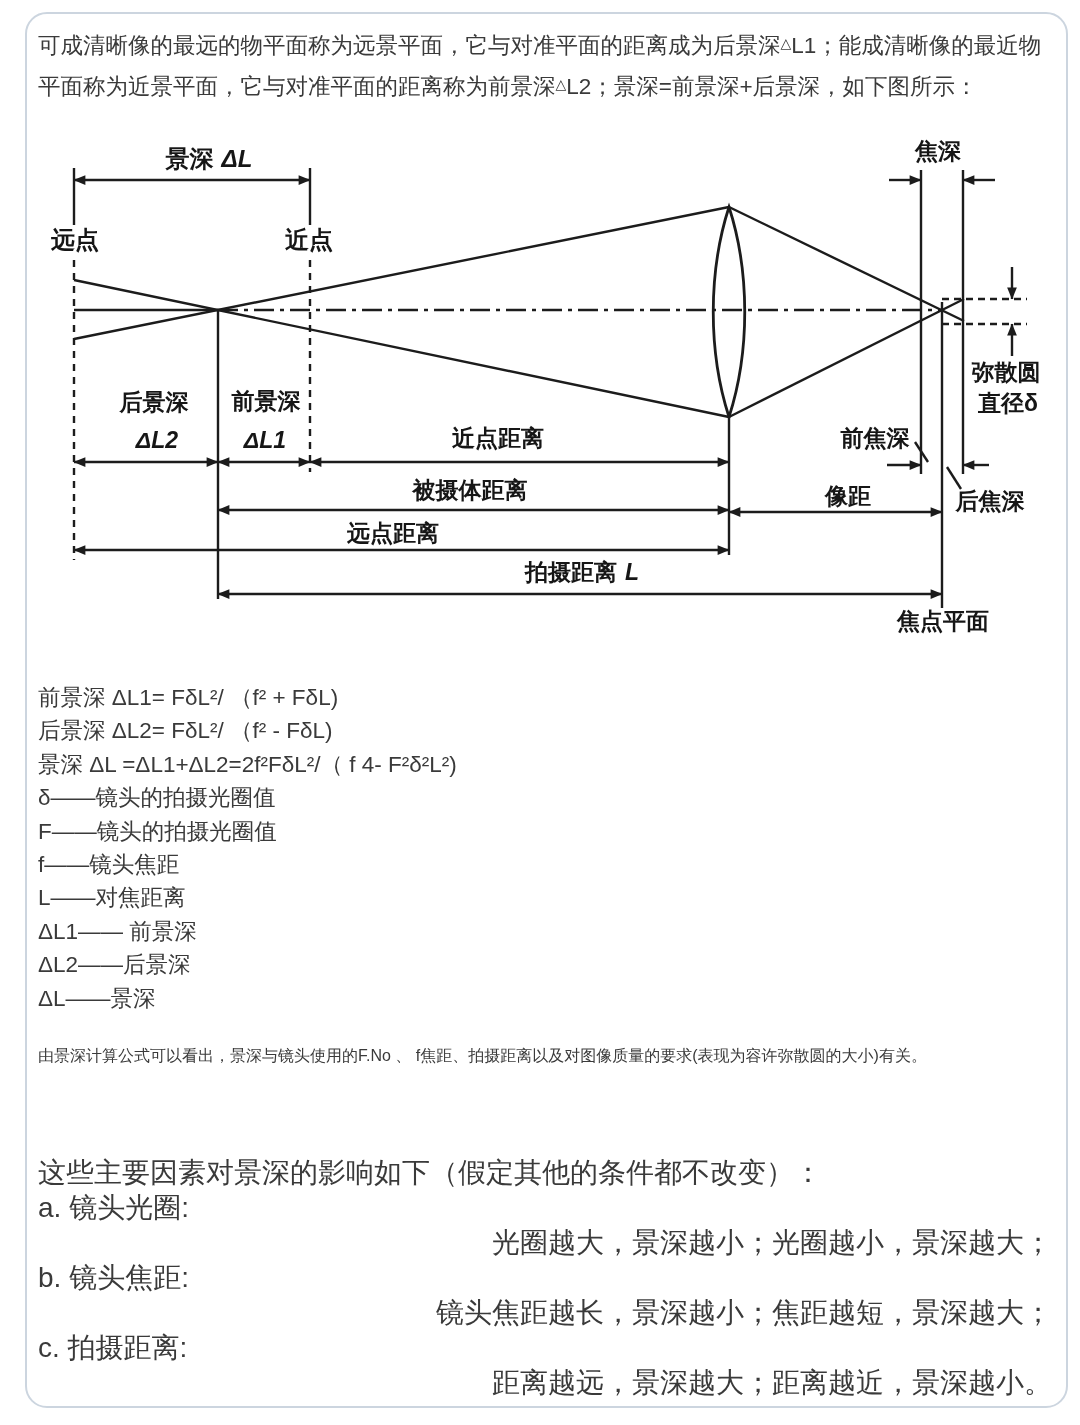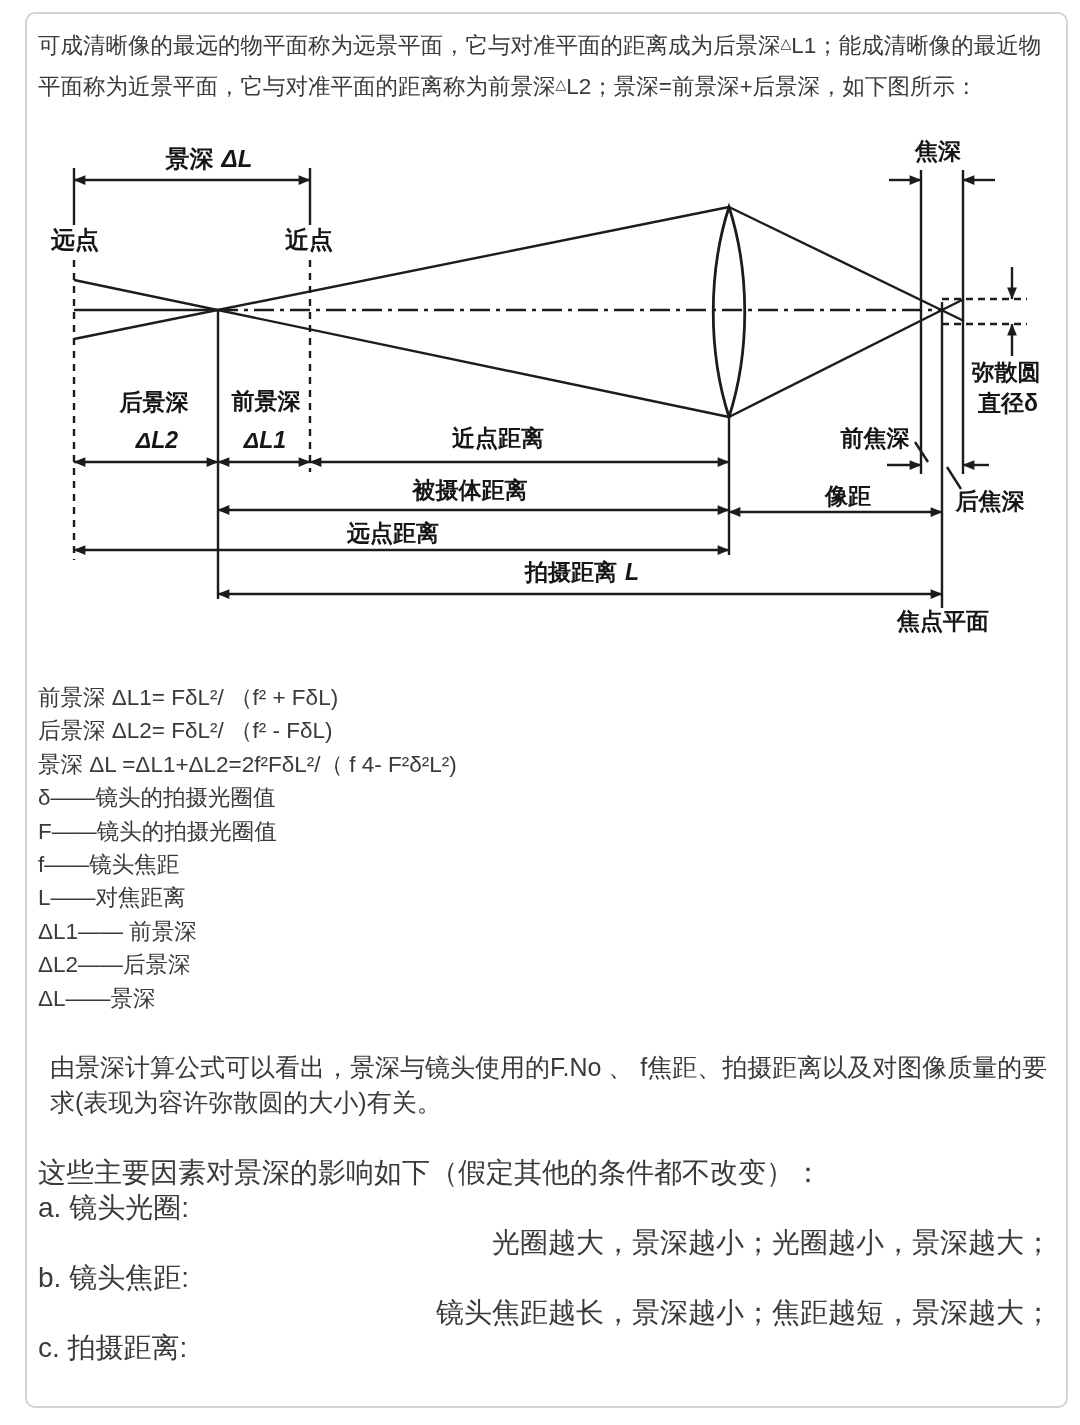--- a/index.html
+++ b/index.html
@@ -3,36 +3,36 @@
 <meta charset="utf-8">
 <style>
   html,body{margin:0;padding:0;}
   body{
     width:1080px;height:1425px;background:#ffffff;position:relative;
     font-family:"Liberation Sans","DejaVu Sans",sans-serif;
     color:#3a3a3a;overflow:hidden;
   }
   .card{
     position:absolute;left:25px;top:12px;width:1043px;height:1396px;
-    border:2px solid #ccd5df;border-radius:10px;background:#fff;
+    border:2px solid #ccd5df;border-radius:22px;background:#fff;
     box-sizing:border-box;
   }
   .intro{
     position:absolute;left:11px;top:10px;width:1014px;margin:0;
     font-size:22.5px;line-height:38px;color:#3a3a3a;
   }
   .sup{font-size:14px;vertical-align:5px;}
   .diagram{position:absolute;left:10px;top:118px;}
   .txtblock{
     position:absolute;left:11px;top:667px;width:1014px;
     font-size:22.5px;line-height:33.4px;white-space:nowrap;
   }
   .para2{
-    position:absolute;left:11px;top:1024px;width:1014px;margin:12px;
-    font-size:25px;line-height:35px;
+    position:absolute;left:11px;top:1024px;width:1014px;margin:0;
+    font-size:16px;line-height:35px;
   }
   .factors{
     position:absolute;left:11px;top:1141px;width:1014px;
     font-size:28px;line-height:35px;
   }
   .factor-detail{padding-left:25px;text-align:right;}
   
   .dln{stroke:#1c1c1c;stroke-width:2.4;fill:none;}
   .thick{stroke-width:2.8;}
   .dsh{stroke-dasharray:7 6;}
@@ -134,15 +134,16 @@
 
   <p class="para2">由景深计算公式可以看出，景深与镜头使用的F.No 、 f焦距、拍摄距离以及对图像质量的要求(表现为容许弥散圆的大小)有关。</p>
 
   <div class="factors">
     <div>这些主要因素对景深的影响如下（假定其他的条件都不改变）：</div>
     <div>a. 镜头光圈:</div>
     <div class="factor-detail">光圈越大，景深越小；光圈越小，景深越大；</div>
     <div>b. 镜头焦距:</div>
     <div class="factor-detail">镜头焦距越长，景深越小；焦距越短，景深越大；</div>
     <div>c. 拍摄距离:</div>
+    <div class="factor-detail">距离越远，景深越大；距离越近，景深越小。</div>
   </div>
 
 </div>
 
 </body></html>

